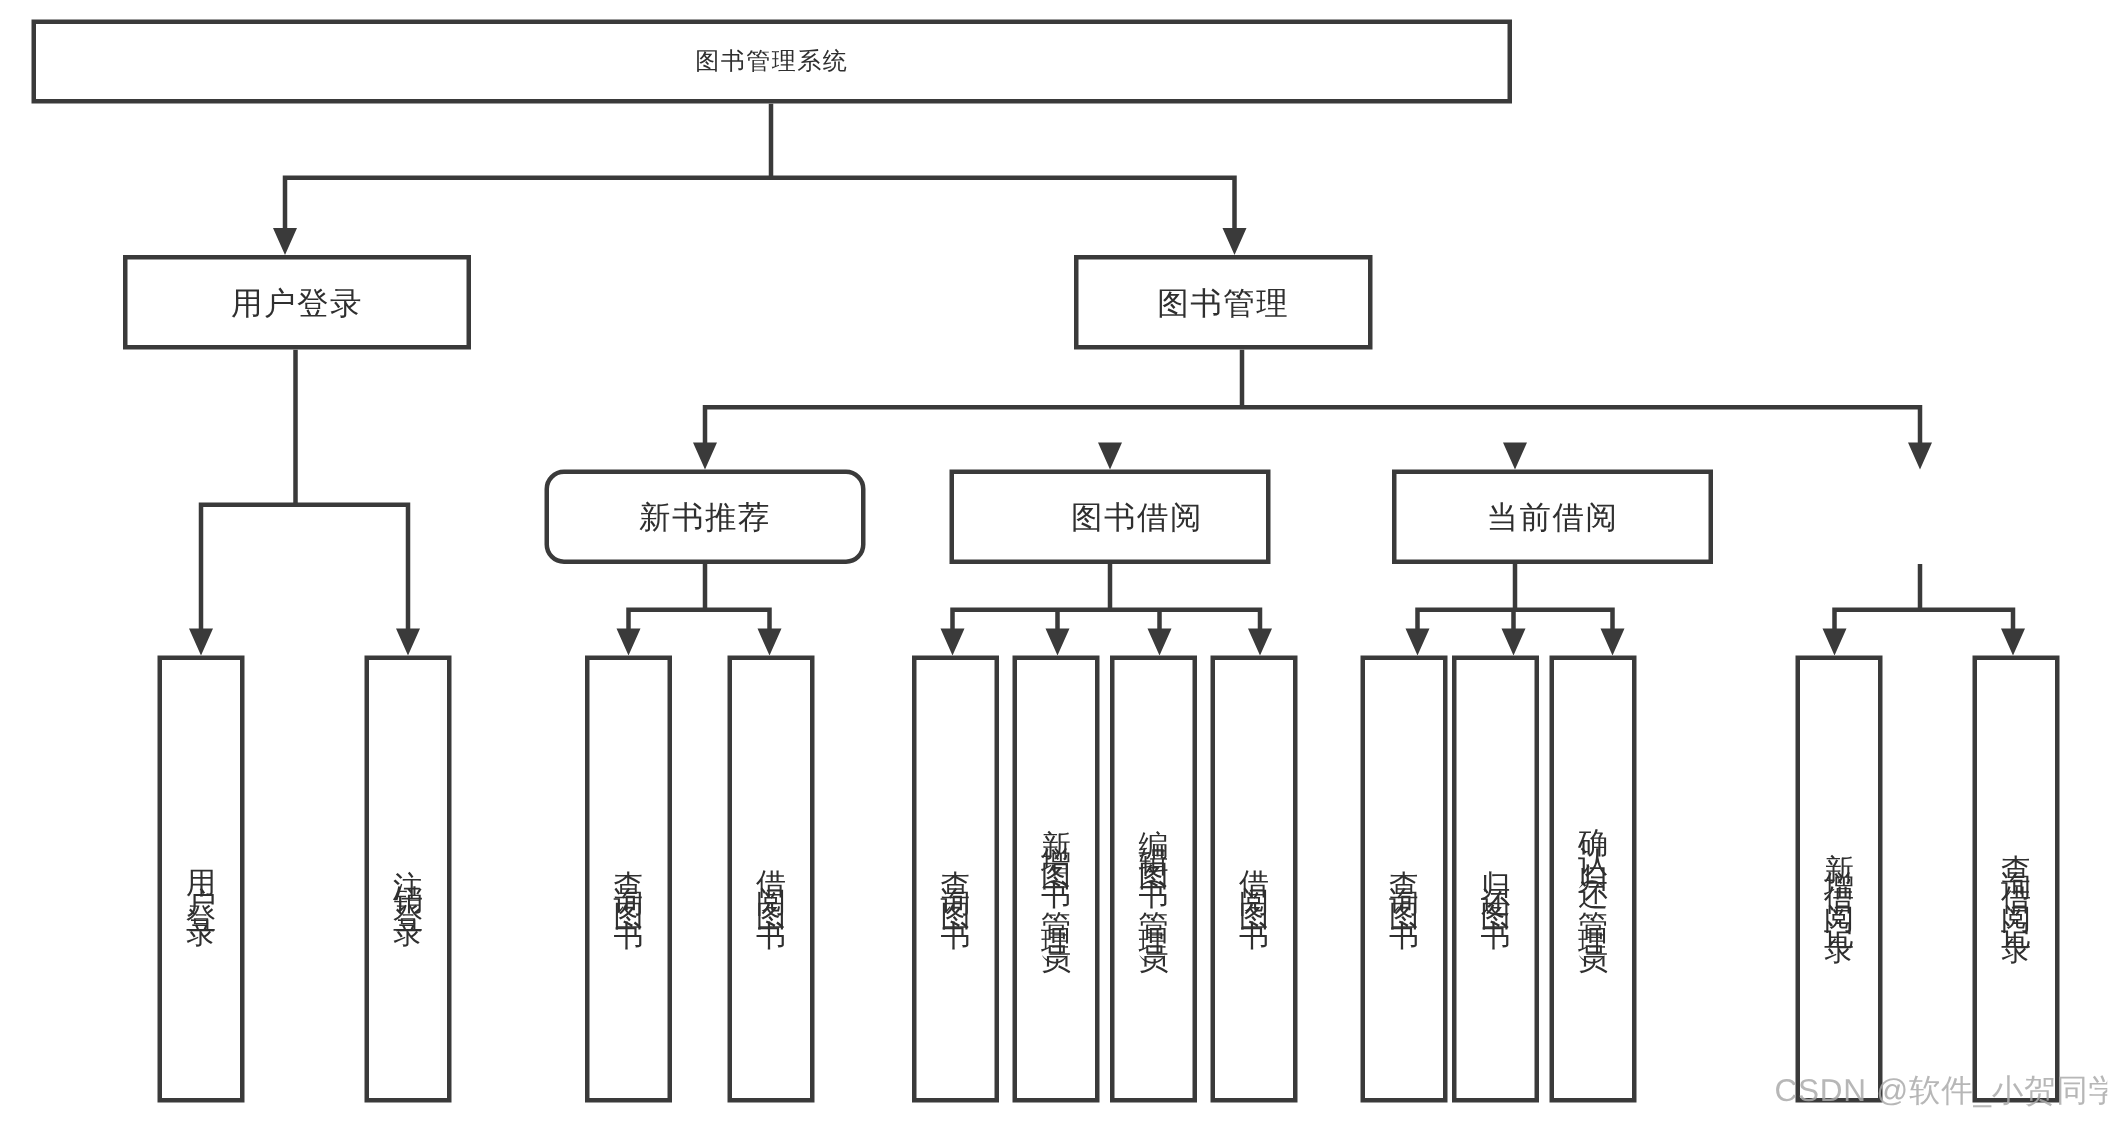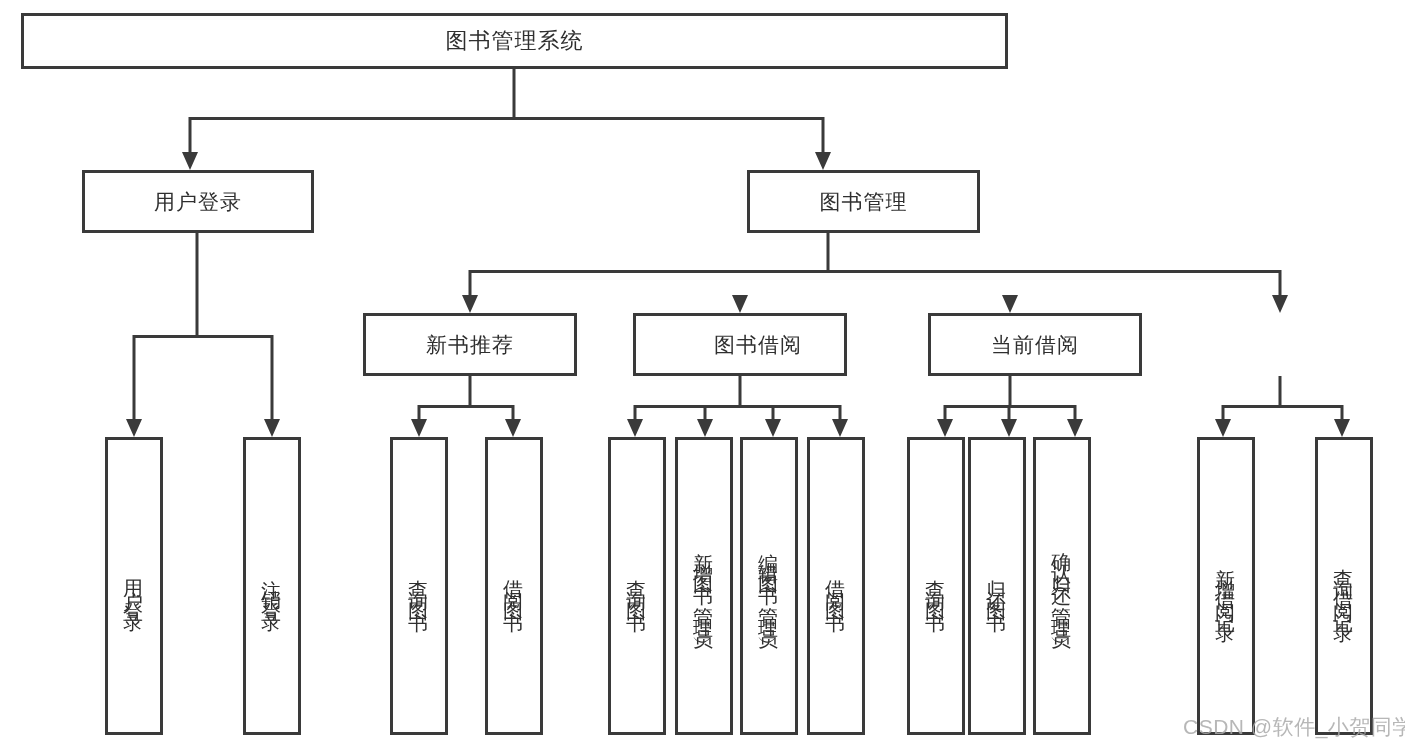--- a/index.html
+++ b/index.html
@@ -35,21 +35,21 @@
   }
   .node .lbl {
     color: #2f2f2f;
     white-space: nowrap;
   }
   .hbox .lbl {
     font-size: 21px;
     letter-spacing: 1px;
   }
   .rootbox .lbl {
-    font-size: 22px;
+    font-size: 16px;
     letter-spacing: 1px;
   }
   .vbox .lbl {
     writing-mode: vertical-rl;
     text-orientation: mixed;
     font-size: 20px;
     letter-spacing: 11px;
     white-space: nowrap;
   }
   .watermark {
@@ -85,25 +85,25 @@
              M1215 419h16l-8 18z M1334 419h16l-8 18z" fill="#3a3a3a" stroke="none"></path>
   </svg>
 
   <div class="node hbox rootbox" style="left:21px; top:13px; width:987px; height:56px;">
     <span class="lbl">图书管理系统</span>
   </div>
 
   <div class="node hbox" style="left:82px; top:170px; width:232px; height:63px;">
     <span class="lbl">用户登录</span>
   </div>
-  <div class="node hbox" style="left:747px; top:170px; width:233px; height:63px;">
+  <div class="node hbox" style="left:716px; top:170px; width:199px; height:63px;">
     <span class="lbl">图书管理</span>
   </div>
 
-  <div class="node hbox" style="left:363px; top:313px; width:214px; height:63px;">
+  <div class="node hbox" style="left:363px; top:313px; width:214px; height:63px;border-radius:13px;">
     <span class="lbl">新书推荐</span>
   </div>
   <div class="node hbox" style="left:633px; top:313px; width:214px; height:63px;padding-left:36px;">
     <span class="lbl">图书借阅</span>
   </div>
   <div class="node hbox" style="left:928px; top:313px; width:214px; height:63px;">
     <span class="lbl">当前借阅</span>
   </div>
 
   <div class="node vbox" style="left:105px; top:437px; width:58px; height:298px;">

